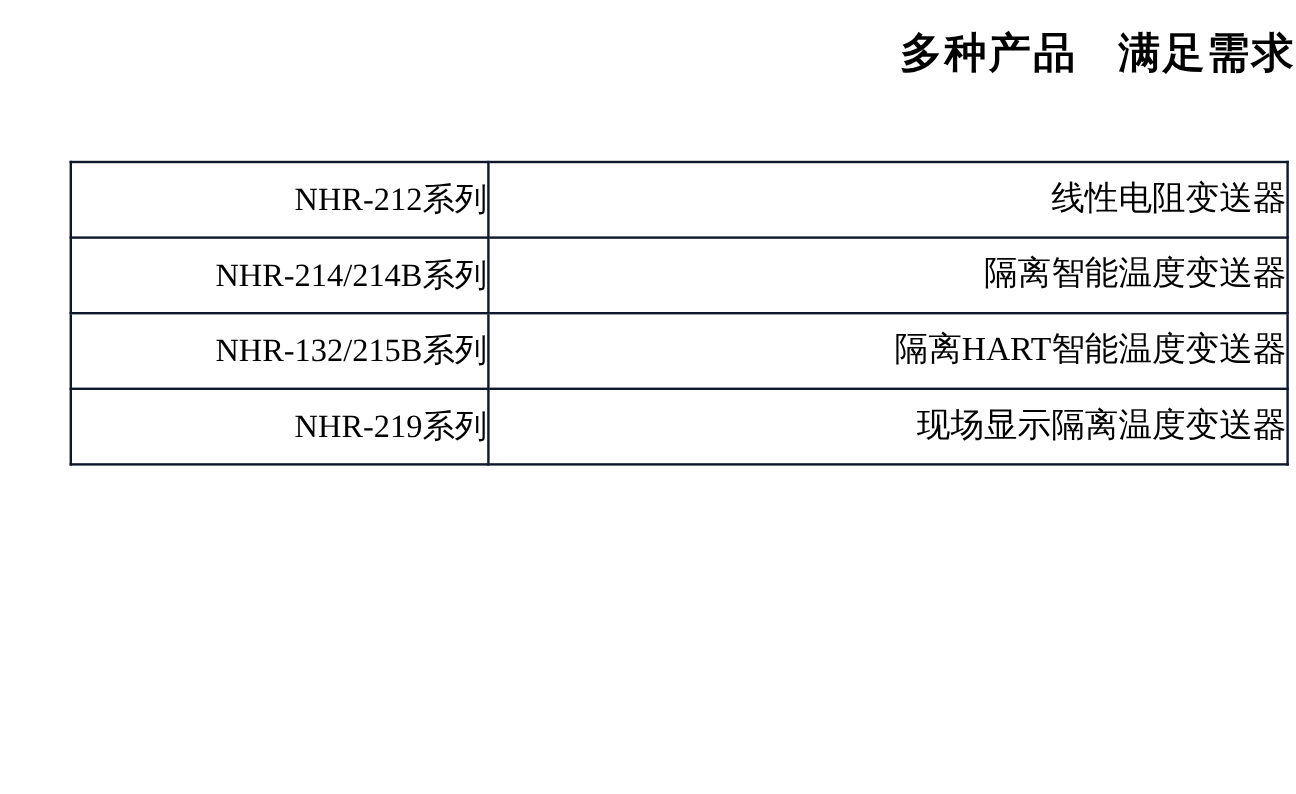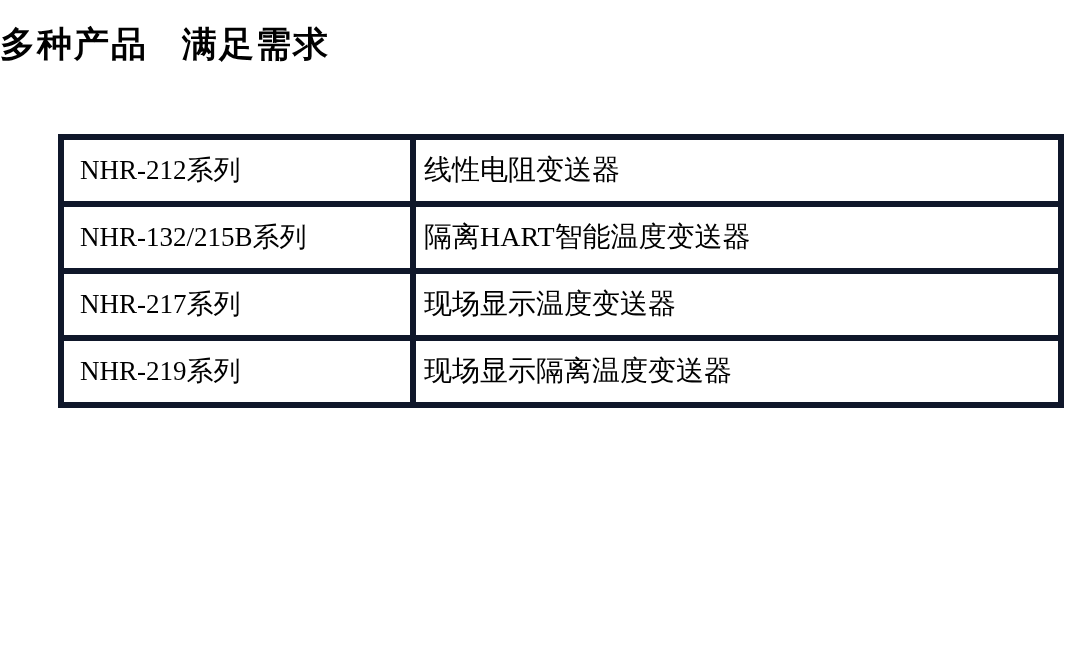--- a/index.html
+++ b/index.html
@@ -14,22 +14,22 @@
     color: #000000;
     overflow: hidden;
   }
   .page {
     position: relative;
     width: 1080px;
     height: 662px;
     box-sizing: border-box;
   }
   .title {
-    text-align: left;
-    font-family: Liberation Serif, serif;
+    text-align: right;
+    font-family: Liberation Sans, sans-serif;
     font-weight: bold;
     font-size: 35px;
     letter-spacing: 2px;
     margin: 22px 0 0 0;
     padding: 0;
     line-height: 1.3;
   }
   .title .gap {
     display: inline-block;
     width: 34px;
@@ -39,61 +39,62 @@
     left: 58px;
     top: 112px;
     width: 964px;
   }
   table.product-table {
     border-collapse: collapse;
     width: 964px;
     table-layout: fixed;
   }
   table.product-table td {
-    border: 6px solid #0f172a;
+    border: 2px solid #0f172a;
     height: 61px;
     padding: 0 0 0 16px;
     vertical-align: middle;
     font-size: 27px;
     line-height: 1.1;
     white-space: nowrap;
+    text-align: right;
   }
   table.product-table td.col-model {
     width: 330px;
     letter-spacing: 0px;
   }
   table.product-table td.col-desc {
     width: 634px;
-    padding-left: 8px;
+    padding-left: 30px;
     font-size: 28px;
   }
 </style>
 </head>
 <body>
 
 <div class="page">
 
   <h1 class="title">
     <span>多种产品</span><span class="gap"></span><span>满足需求</span>
   </h1>
 
   <div class="table-wrap">
     <table class="product-table">
       <tbody>
         <tr>
           <td class="col-model">NHR-212系列</td>
           <td class="col-desc">线性电阻变送器</td>
         </tr>
         <tr>
+          <td class="col-model">NHR-214/214B系列</td>
+          <td class="col-desc">隔离智能温度变送器</td>
+        </tr>
+        <tr>
           <td class="col-model">NHR-132/215B系列</td>
           <td class="col-desc">隔离HART智能温度变送器</td>
-        </tr>
-        <tr>
-          <td class="col-model">NHR-217系列</td>
-          <td class="col-desc">现场显示温度变送器</td>
         </tr>
         <tr>
           <td class="col-model">NHR-219系列</td>
           <td class="col-desc">现场显示隔离温度变送器</td>
         </tr>
       </tbody>
     </table>
   </div>
 
 </div>

